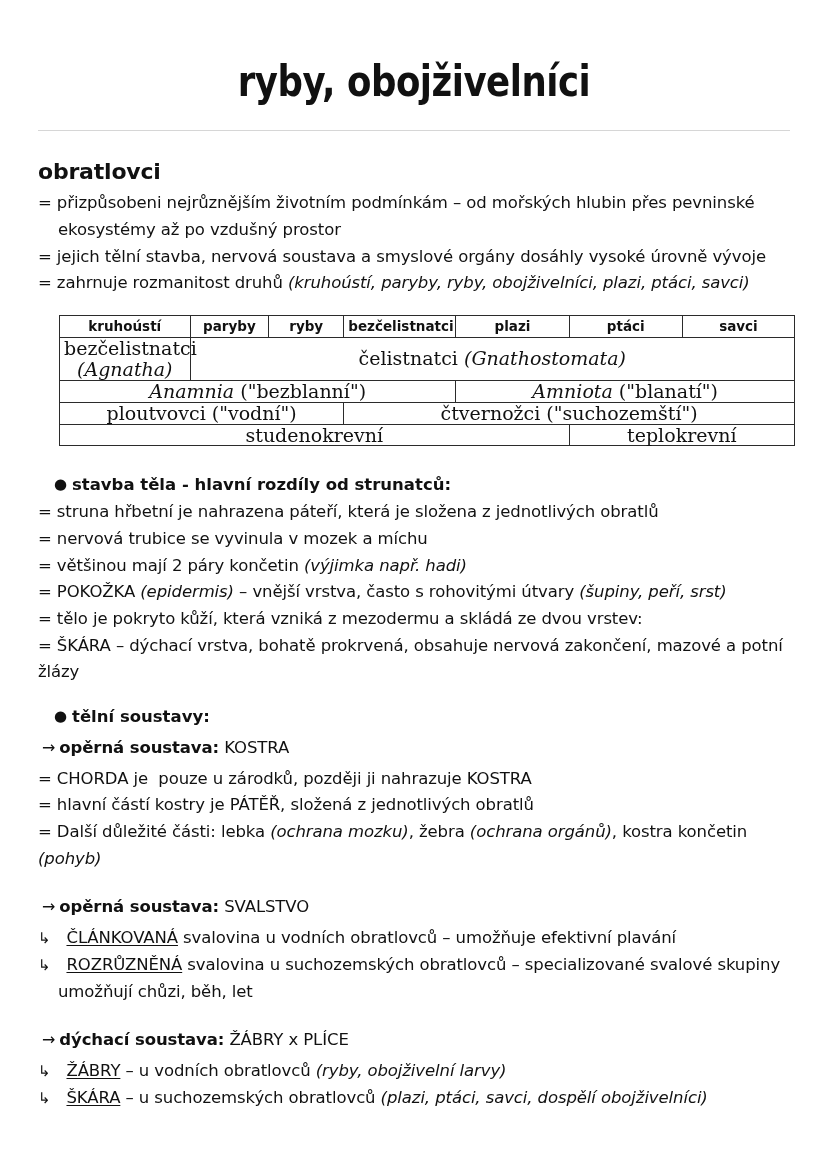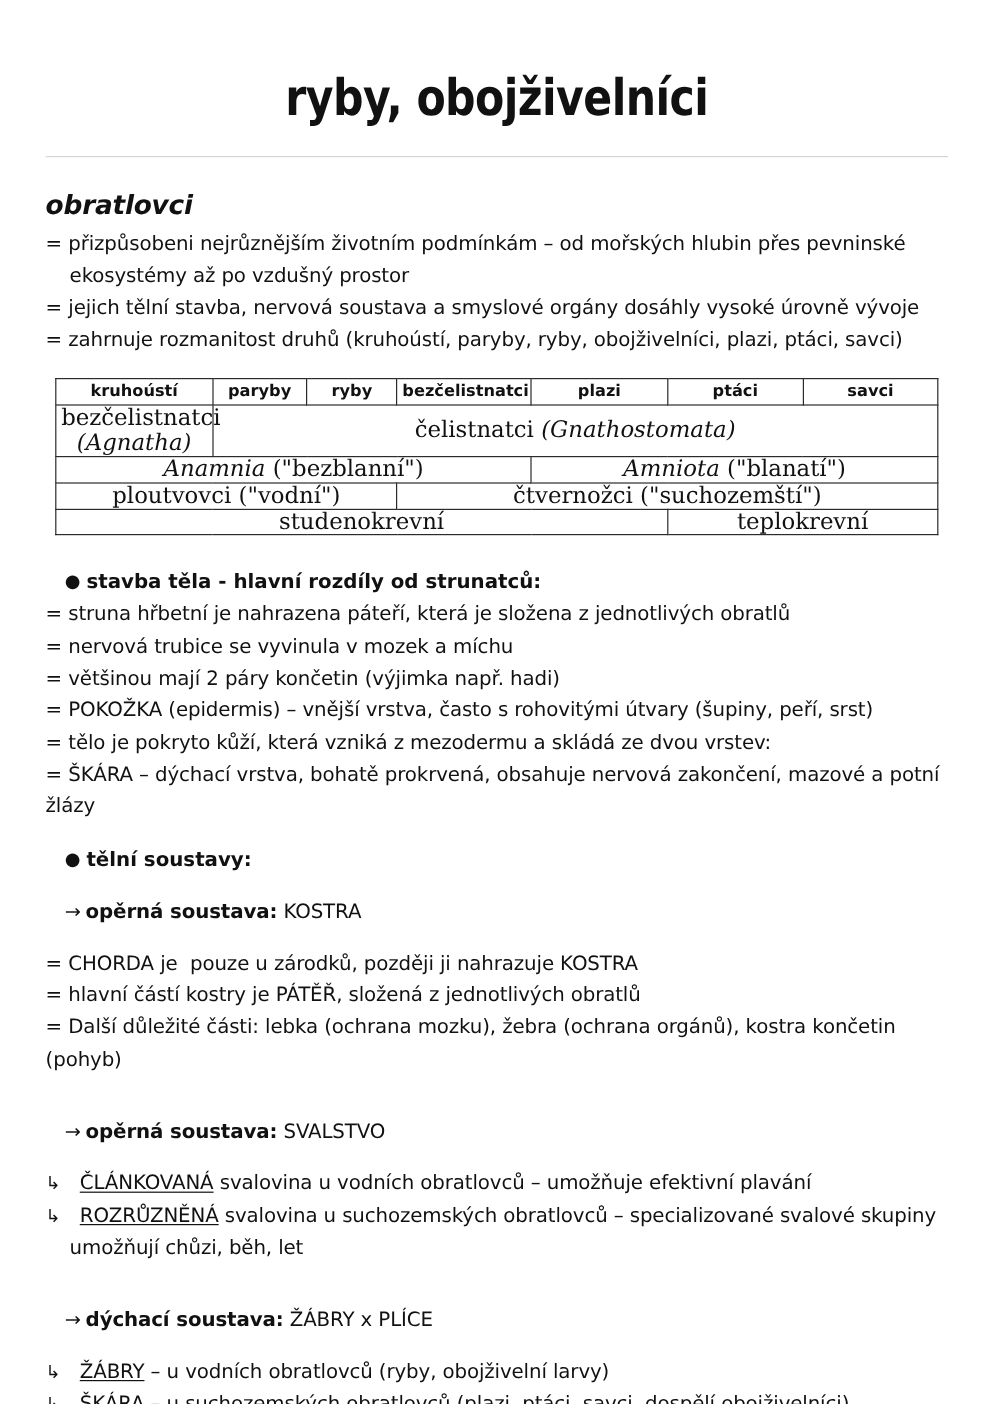--- a/index.html
+++ b/index.html
@@ -42,33 +42,33 @@
     margin-top: 26px;
     margin-bottom: 0;
   }
 
   
   .section-head {
     font-size: 22px;
     font-weight: 700;
     margin: 28px 0 6px 0;
     letter-spacing: -0.2px;
-    font-style: italic;
   }
   .line {
     font-size: 16.5px;
     line-height: 1.62;
     margin: 0;
     white-space: pre-wrap;
     letter-spacing: -0.1px;
   }
   .line.indented {
     padding-left: 20px;
   }
   .line i, .ital {
+    font-style: italic;
   }
   .line b, .bold {
     font-weight: 700;
   }
   .uline {
     text-decoration: underline;
     text-underline-offset: 2px;
     margin-left: 12px;
   }
 
@@ -82,21 +82,21 @@
   }
   .bullet-line .dot {
     position: absolute;
     left: 16px;
     top: 0;
     font-size: 15px;
   }
 
   .arrow-line {
     font-size: 16.5px;
-    margin: 16px;
+    margin: 4px;
     line-height: 1.62;
     letter-spacing: -0.1px;
   }
   .arrow-line .arrow {
     font-size: 16px;
     margin-right: 4px;
   }
   .hook-line {
     font-size: 16.5px;
     margin: 0;
@@ -105,21 +105,21 @@
   }
   .hook-line .hook {
     font-size: 15px;
     margin-right: 4px;
   }
   .gap-md { height: 18px; }
   .gap-lg { height: 26px; }
 
   
   .tax-table-wrap {
-    margin: 18px 0 0 8px;
+    margin: 18px 0 0 21px;
     width: 736px;
     border-radius: 11px;
   }
   table.tax-table {
     border-collapse: collapse;
     width: 736px;
     table-layout: fixed;
     font-family: "DejaVu Serif", "Liberation Serif", serif;
   }
   table.tax-table td {

